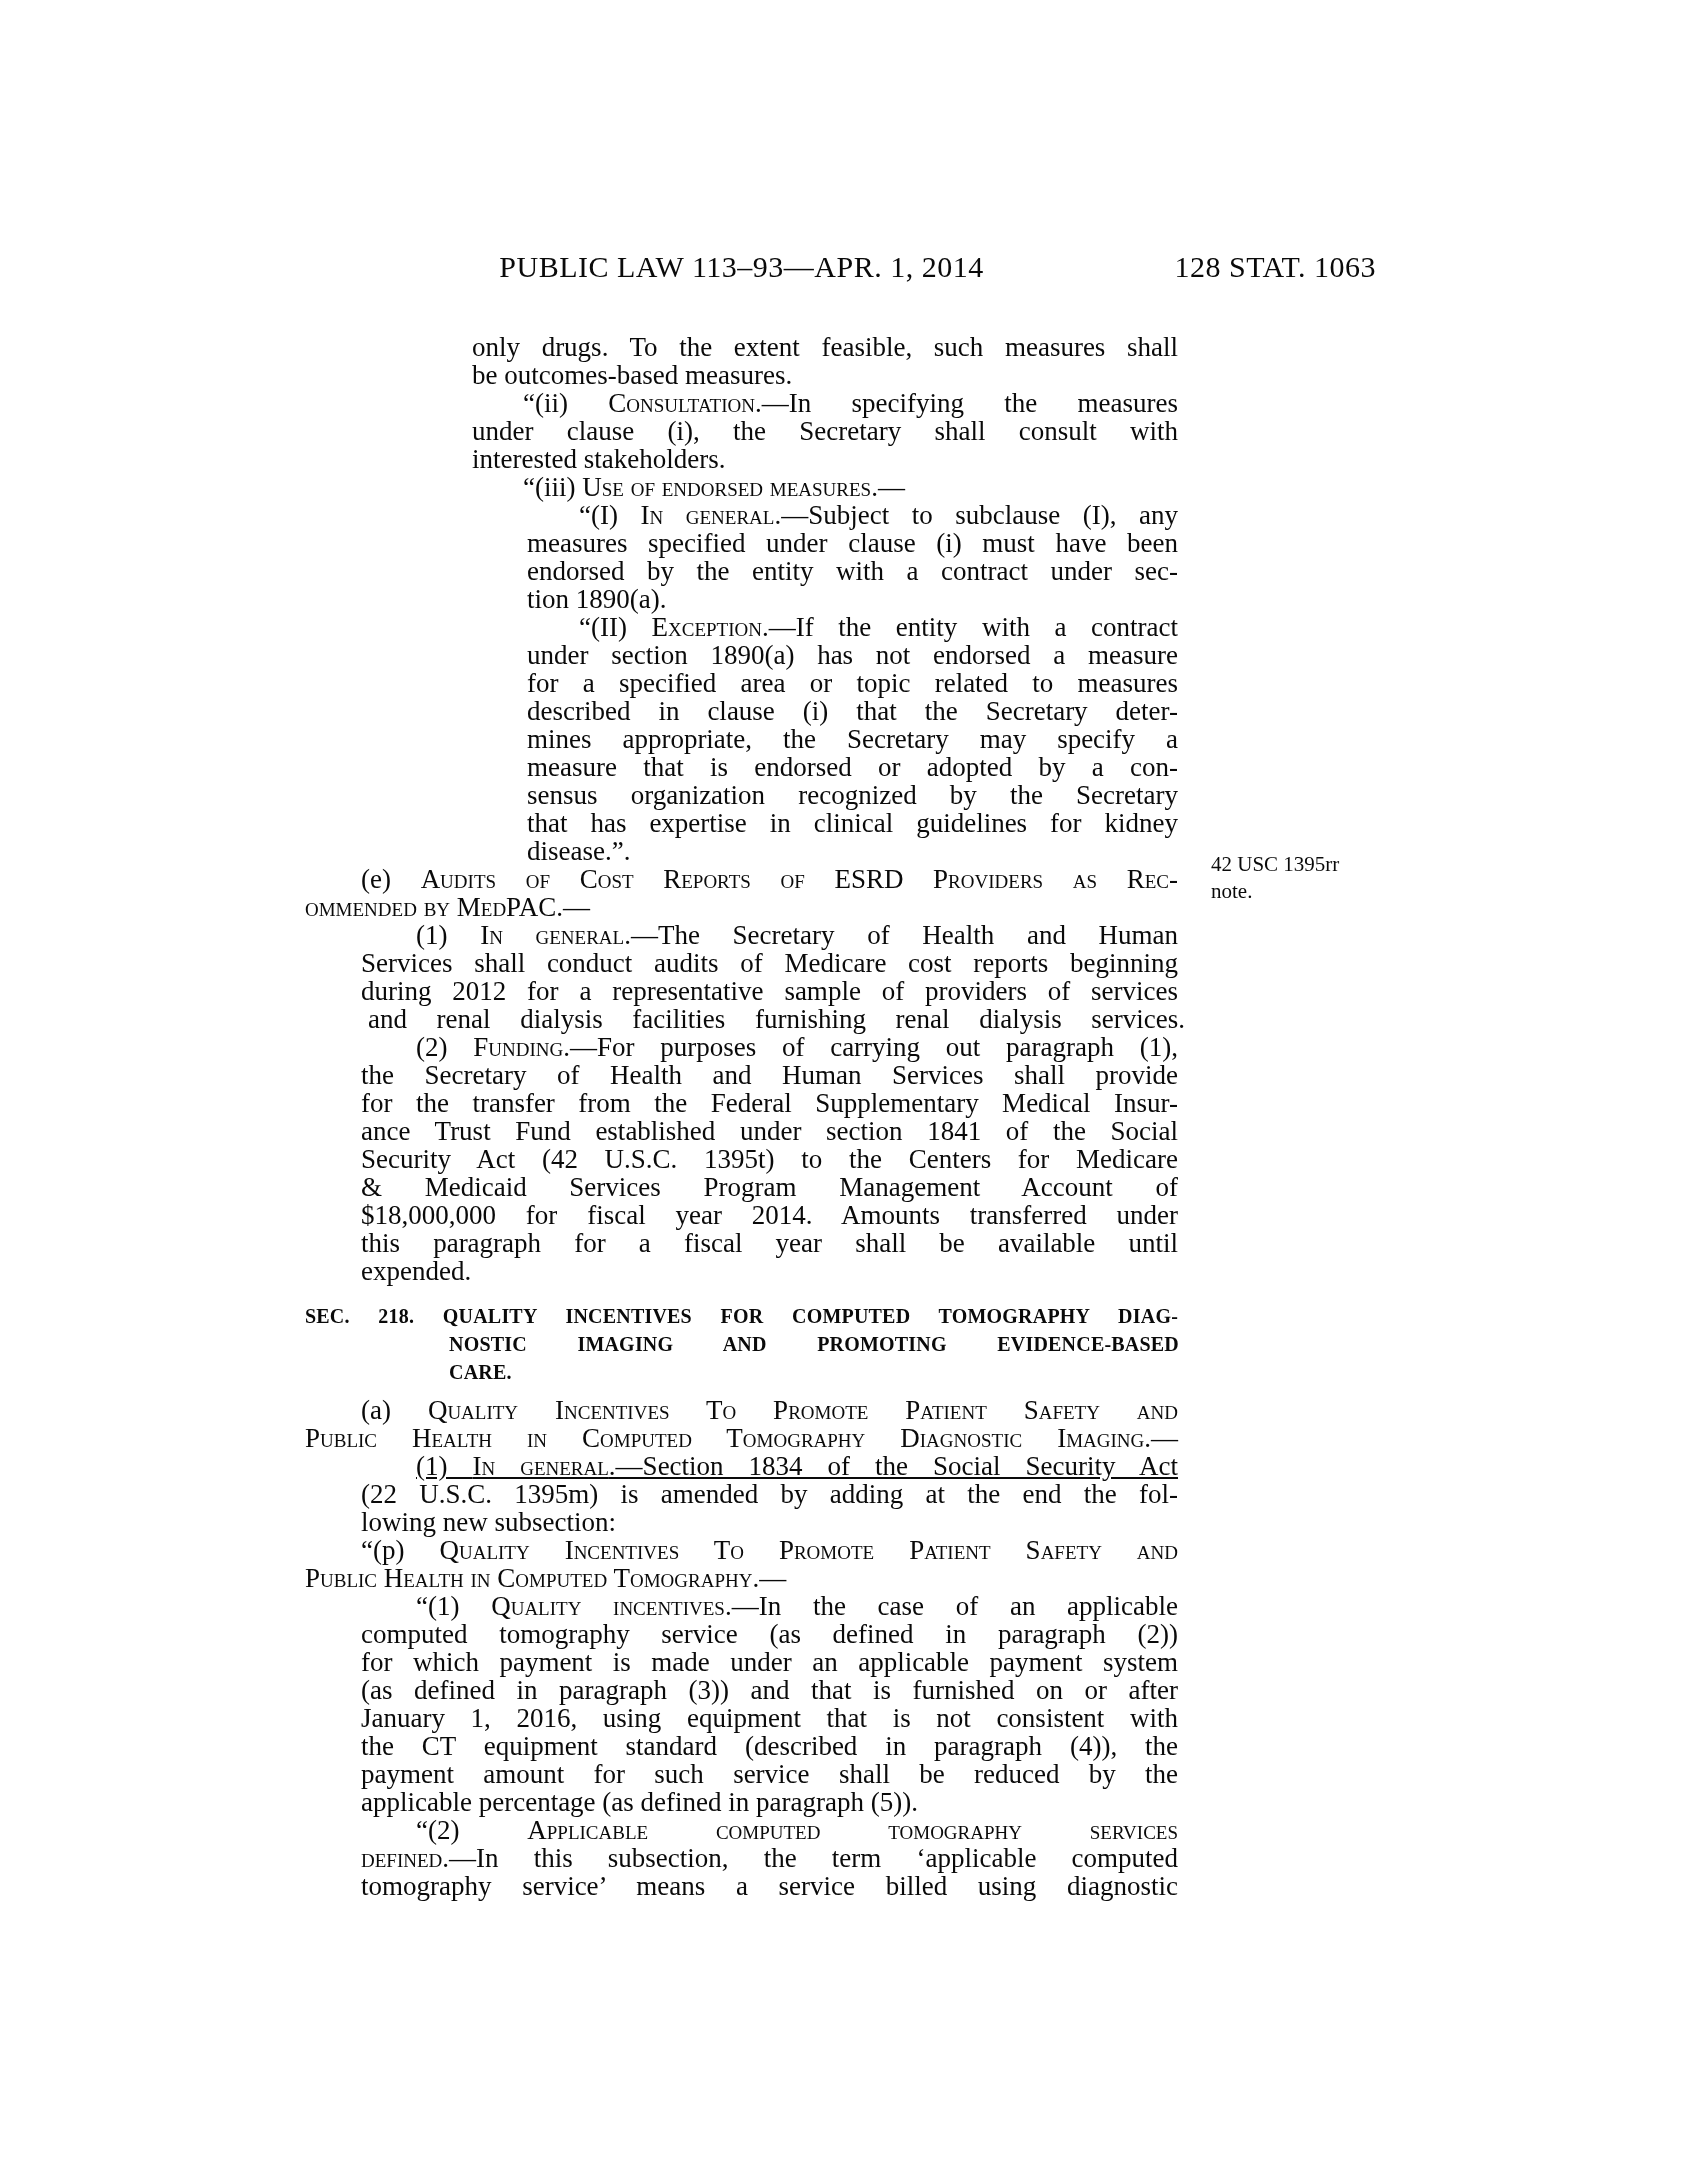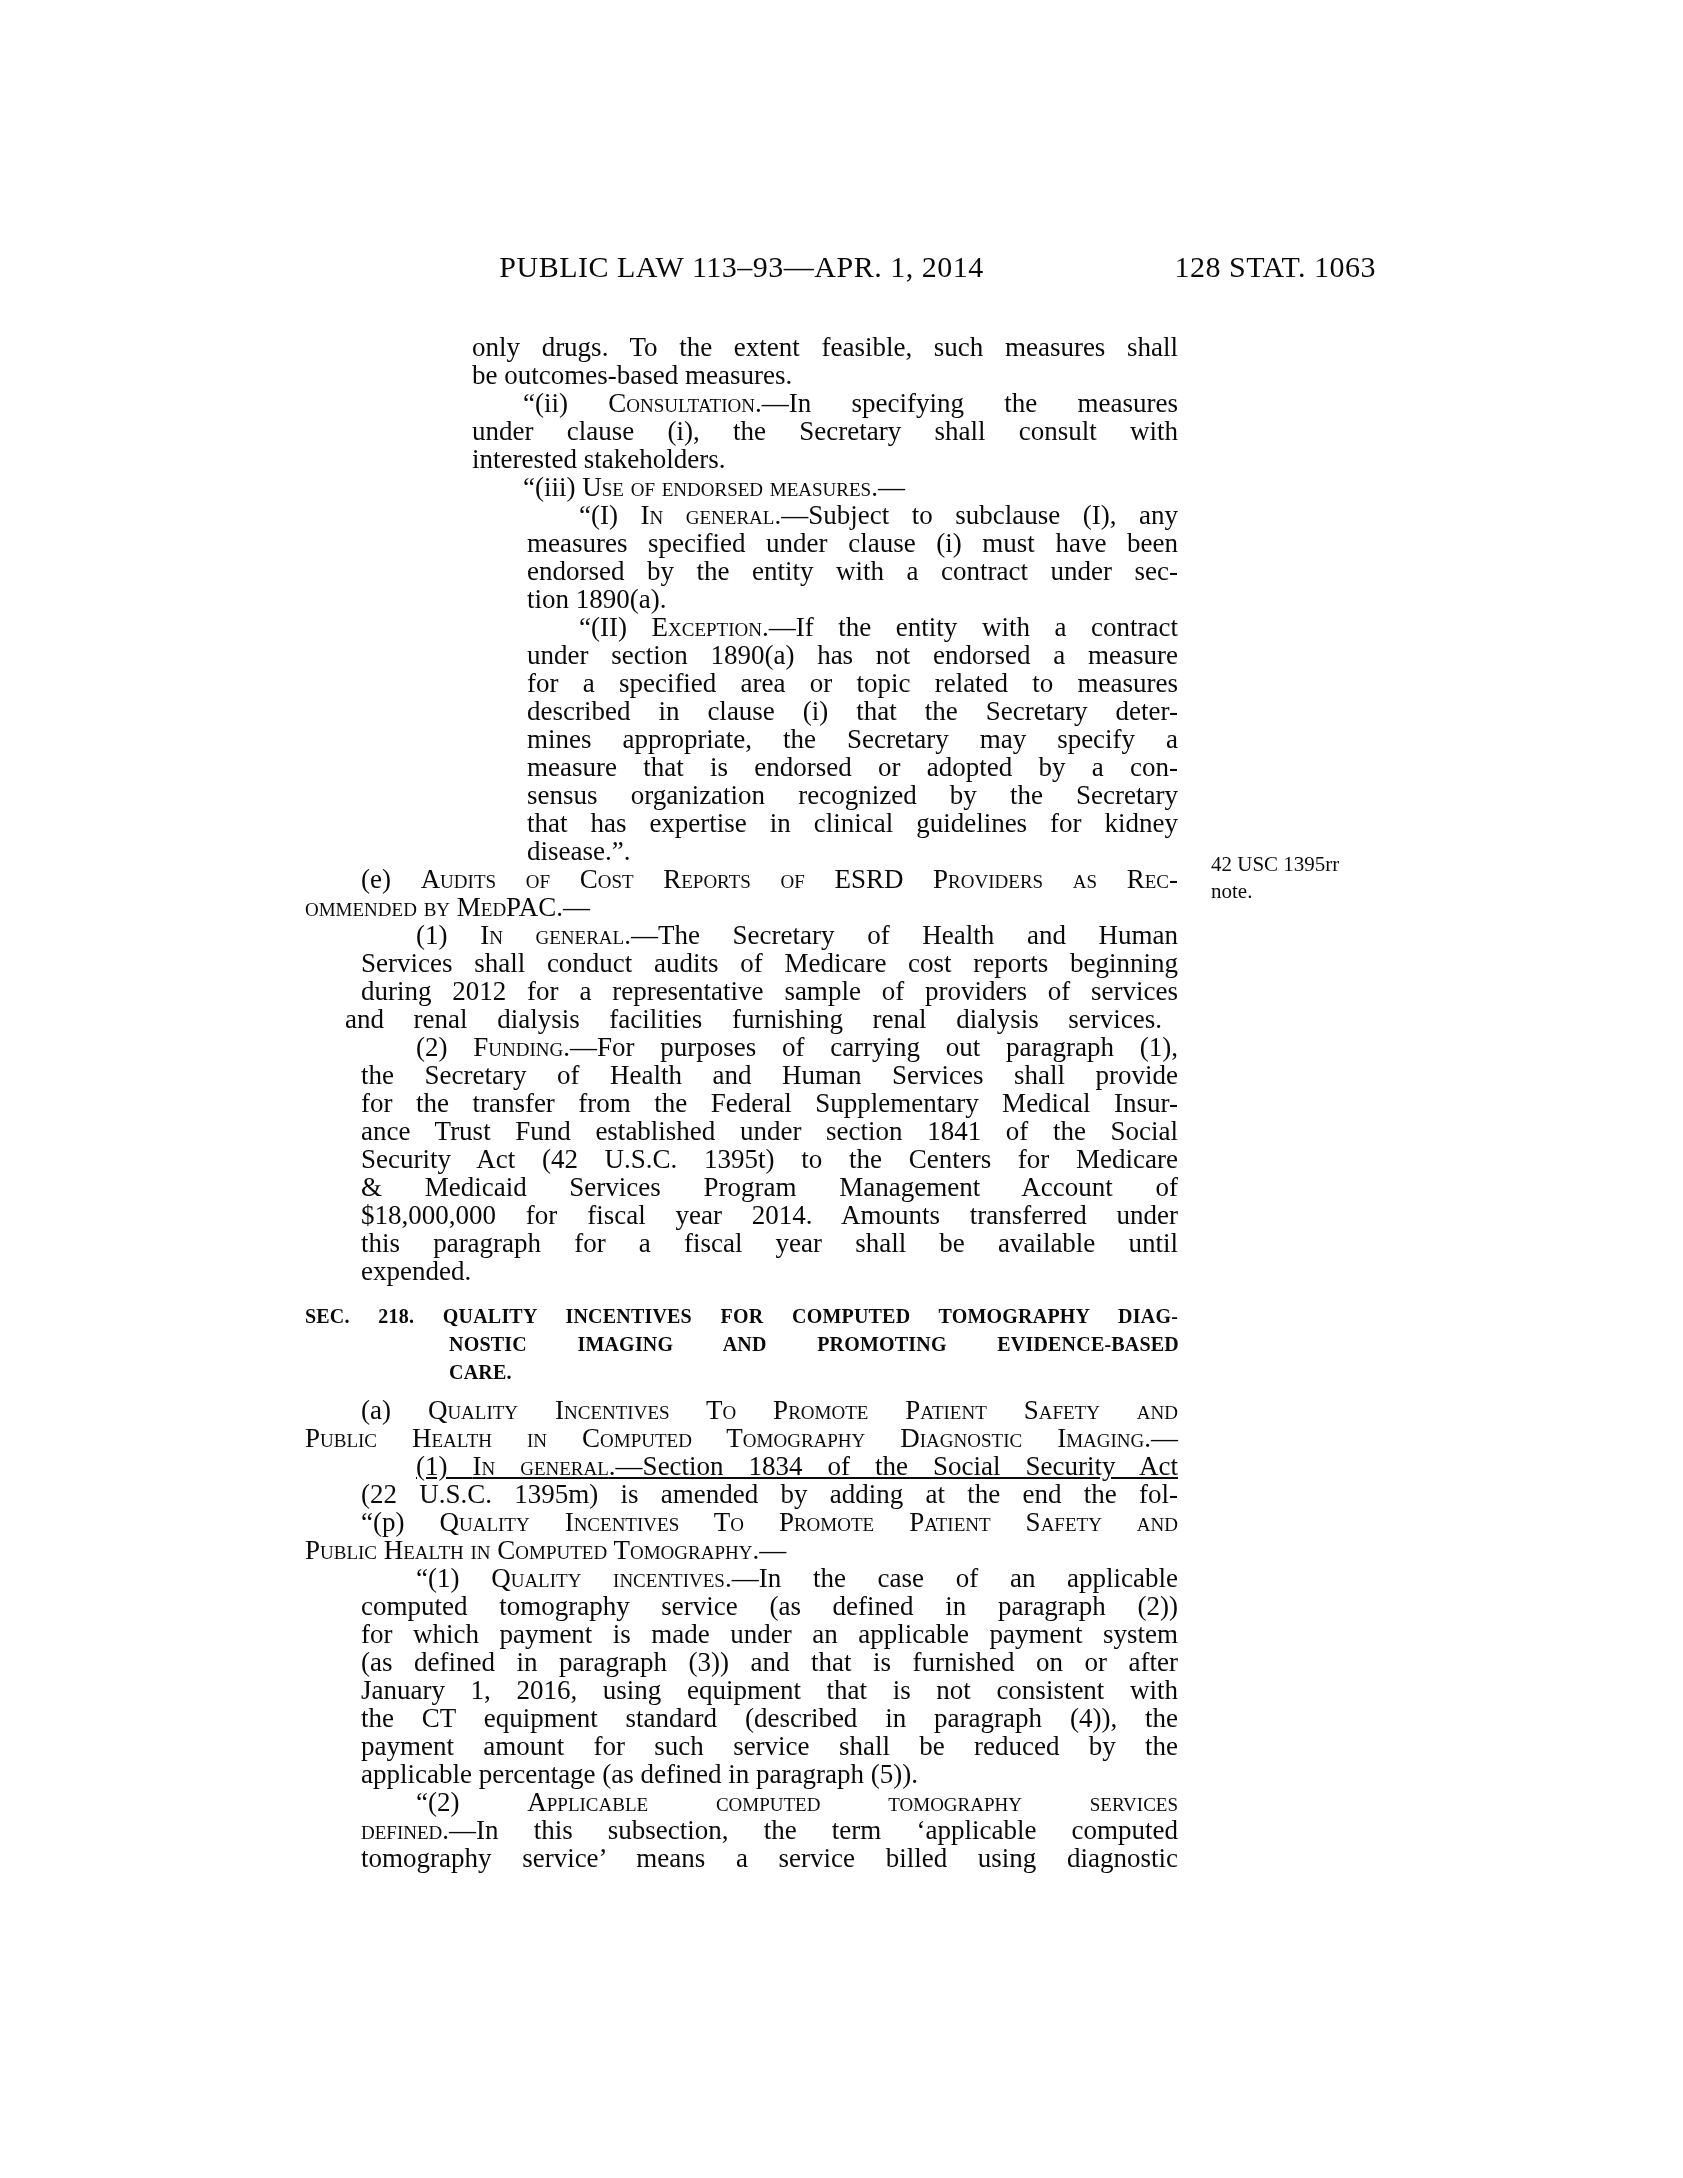--- a/index.html
+++ b/index.html
@@ -69,37 +69,38 @@
       <div class="line j" style="margin-left: 222px; width: 651px;"><span>mines appropriate, the Secretary may specify a</span></div>
       <div class="line j" style="margin-left: 222px; width: 651px;"><span>measure that is endorsed or adopted by a con-</span></div>
       <div class="line j" style="margin-left: 222px; width: 651px;"><span>sensus organization recognized by the Secretary</span></div>
       <div class="line j" style="margin-left: 222px; width: 651px;"><span>that has expertise in clinical guidelines for kidney</span></div>
       <div class="line " style="margin-left: 222px; width: 651px;"><span>disease.”.</span></div>
       <div class="line j" style="margin-left: 56px; width: 817px;"><span>(e) </span><span class="sc">Audits of Cost Reports of ESRD Providers as Rec-</span></div>
       <div class="line " style="margin-left: 0px; width: 873px;"><span class="sc">ommended by MedPAC</span><span>.—</span></div>
       <div class="line j" style="margin-left: 111px; width: 762px;"><span>(1) </span><span class="sc">In general</span><span>.—The Secretary of Health and Human</span></div>
       <div class="line j" style="margin-left: 56px; width: 817px;"><span>Services shall conduct audits of Medicare cost reports beginning</span></div>
       <div class="line j" style="margin-left: 56px; width: 817px;"><span>during 2012 for a representative sample of providers of services</span></div>
-      <div class="line j" style="margin-left: 40px; width: 817px;"><span>and renal dialysis facilities furnishing renal dialysis services.</span></div>
+      <div class="line j" style="margin-left: 63px; width: 817px;"><span>and renal dialysis facilities furnishing renal dialysis services.</span></div>
       <div class="line j" style="margin-left: 111px; width: 762px;"><span>(2) </span><span class="sc">Funding</span><span>.—For purposes of carrying out paragraph (1),</span></div>
       <div class="line j" style="margin-left: 56px; width: 817px;"><span>the Secretary of Health and Human Services shall provide</span></div>
       <div class="line j" style="margin-left: 56px; width: 817px;"><span>for the transfer from the Federal Supplementary Medical Insur-</span></div>
       <div class="line j" style="margin-left: 56px; width: 817px;"><span>ance Trust Fund established under section 1841 of the Social</span></div>
       <div class="line j" style="margin-left: 56px; width: 817px;"><span>Security Act (42 U.S.C. 1395t) to the Centers for Medicare</span></div>
       <div class="line j" style="margin-left: 56px; width: 817px;"><span>&amp; Medicaid Services Program Management Account of</span></div>
       <div class="line j" style="margin-left: 56px; width: 817px;"><span>$18,000,000 for fiscal year 2014. Amounts transferred under</span></div>
       <div class="line j" style="margin-left: 56px; width: 817px;"><span>this paragraph for a fiscal year shall be available until</span></div>
       <div class="line " style="margin-left: 56px; width: 817px;"><span>expended.</span></div>
       <div class="line j b" style="margin-left: 0px; width: 873px; margin-top: 17px;"><span>SEC. 218. QUALITY INCENTIVES FOR COMPUTED TOMOGRAPHY DIAG-</span></div>
       <div class="line j b" style="margin-left: 144px; width: 730px;"><span>NOSTIC IMAGING AND PROMOTING EVIDENCE-BASED</span></div>
       <div class="line  b" style="margin-left: 144px; width: 730px;"><span>CARE.</span></div>
       <div class="line j" style="margin-left: 56px; width: 817px; margin-top: 10px;"><span>(a) </span><span class="sc">Quality Incentives To Promote Patient Safety and</span></div>
       <div class="line j" style="margin-left: 0px; width: 873px;"><span class="sc">Public Health in Computed Tomography Diagnostic Imaging</span><span>.—</span></div>
       <div class="line j" style="margin-left: 111px; width: 762px; text-decoration: underline;"><span>(1) </span><span class="sc">In general</span><span>.—Section 1834 of the Social Security Act</span></div>
       <div class="line j" style="margin-left: 56px; width: 817px;"><span>(22 U.S.C. 1395m) is amended by adding at the end the fol-</span></div>
+      <div class="line " style="margin-left: 56px; width: 817px;"><span>lowing new subsection:</span></div>
       <div class="line j" style="margin-left: 56px; width: 817px;"><span>“(p) </span><span class="sc">Quality Incentives To Promote Patient Safety and</span></div>
       <div class="line " style="margin-left: 0px; width: 873px;"><span class="sc">Public Health in Computed Tomography</span><span>.—</span></div>
       <div class="line j" style="margin-left: 111px; width: 762px;"><span>“(1) </span><span class="sc">Quality incentives</span><span>.—In the case of an applicable</span></div>
       <div class="line j" style="margin-left: 56px; width: 817px;"><span>computed tomography service (as defined in paragraph (2))</span></div>
       <div class="line j" style="margin-left: 56px; width: 817px;"><span>for which payment is made under an applicable payment system</span></div>
       <div class="line j" style="margin-left: 56px; width: 817px;"><span>(as defined in paragraph (3)) and that is furnished on or after</span></div>
       <div class="line j" style="margin-left: 56px; width: 817px;"><span>January 1, 2016, using equipment that is not consistent with</span></div>
       <div class="line j" style="margin-left: 56px; width: 817px;"><span>the CT equipment standard (described in paragraph (4)), the</span></div>
       <div class="line j" style="margin-left: 56px; width: 817px;"><span>payment amount for such service shall be reduced by the</span></div>
       <div class="line " style="margin-left: 56px; width: 817px;"><span>applicable percentage (as defined in paragraph (5)).</span></div>

